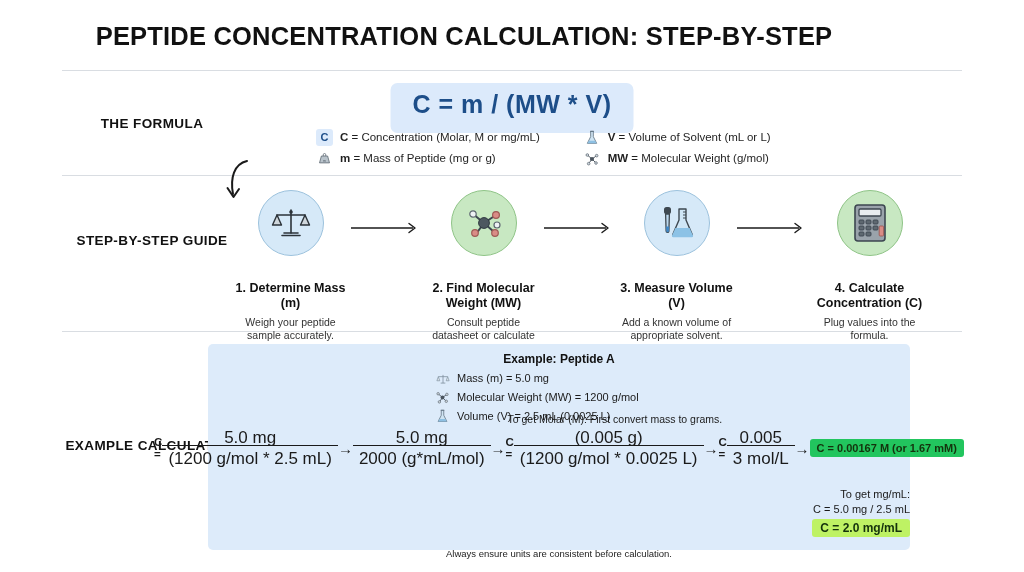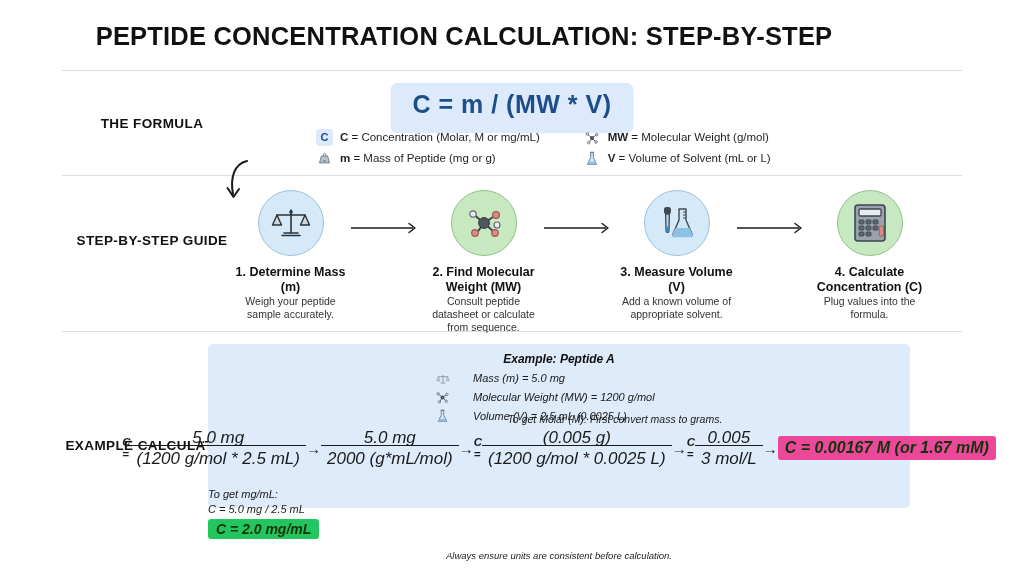--- a/index.html
+++ b/index.html
@@ -69,68 +69,67 @@
   .step { width: 148px; display: flex; flex-direction: column; align-items: center; }
   .step-circle {
     width: 66px; height: 66px; border-radius: 50%;
     display: flex; align-items: center; justify-content: center;
     margin-bottom: 9px;
   }
   .c-blue  { background: #d6e9f8; border: 1.6px solid #9cc2dd; }
   .c-green { background: #c8e8c2; border: 1.6px solid #8fc487; }
   .step-title {
     font-size: 12.5px; font-weight: bold; text-align: center;
-    line-height: 15px; color: #111111;
+    line-height: 15px; color: #111111; margin-top: 16px;
   }
   .step-desc {
-    font-size: 10.5px; text-align: center;
+    margin-top: 5px; font-size: 10.5px; text-align: center;
     line-height: 13px; color: #333333;
   }
   .arrow-gap { width: 72px; padding-top: 30px; flex: 0 0 72px; }
 
   
   .example-panel {
     position: absolute; top: 344px; left: 208px;
-    width: 702px; height: 164px;
+    width: 702px; height: 206px;
     background: #ddebfa; border-radius: 5px;
     padding-top: 8px;
-    font-style: italic;
   }
   .ex-title { text-align: center; font-size: 12px; font-weight: bold; color: #111; }
   .ex-givens {
     margin: 4px auto 0; width: 250px;
     display: flex; flex-direction: column; gap: 2px;
   }
-  .ex-given { display: flex; align-items: center; gap: 22px; font-size: 11px; line-height: 15px; color: #1a1a1a; white-space: nowrap; }
+  .ex-given { display: flex; align-items: center; gap: 6px; font-size: 11px; line-height: 15px; color: #1a1a1a; white-space: nowrap; }
 
   
   .chain {
     margin-top: 6px; display: flex; align-items: center;
     justify-content: center; position: relative;
   }
   .frac { display: inline-flex; flex-direction: column; align-items: center; font-size: 17px; color: #1a1a1a; }
   .frac .num { padding: 0 6px 1px; line-height: 13px; white-space: nowrap; }
   .frac .den { padding: 6px 6px 0; line-height: 13px; border-top: 1.2px solid #1a1a1a; white-space: nowrap; }
   .ceq { font-size: 11.5px; font-weight: bold; color: #1a1a1a; }
   .ar { font-size: 15px; color: #1a1a1a; line-height: 1; }
   .result-pill {
-    background: #ec4899; border-radius: 3px; padding: 3px 7px;
-    font-size: 16px; font-weight: bold; color: #14320c; white-space: nowrap;
+    background: #22c55e; border-radius: 3px; padding: 3px 7px;
+    font-size: 11px; font-weight: bold; color: #14320c; white-space: nowrap;
   }
   .note-above {
     position: absolute; top: -18px; left: 50%; transform: translateX(-24%);
     text-align: center; font-size: 10.5px; line-height: 13px; color: #1a1a1a; white-space: nowrap;
   }
 
-  .mgml { margin-top: 22px; text-align: left; }
+  .mgml { margin-top: 22px; text-align: right; padding-left: 41px; }
   .mgml .l { font-size: 11px; line-height: 15px; color: #1a1a1a; }
   .mgml .pill {
     display: inline-block; margin-top: 2px;
-    background: #22c55e; border-radius: 3px; padding: 2px 8px;
-    font-size: 14px; font-weight: bold; color: #14320c;
+    background: #bef264; border-radius: 3px; padding: 2px 8px;
+    font-size: 12px; font-weight: bold; color: #14320c;
   }
   .footnote { margin-top: 11px; text-align: center; font-size: 9.5px; color: #222; }
 </style>
 </head>
 <body>
 
 <div class="page">
 
   <div class="title">PEPTIDE CONCENTRATION CALCULATION: STEP-BY-STEP</div>
 
@@ -153,44 +152,44 @@
           <svg width="15" height="15" viewBox="0 0 24 24">
               <path d="M7 8h10l3 11H4z" fill="#b9c3cb" stroke="#56616b" stroke-width="1.2" stroke-linejoin="round"></path>
               <path d="M10 8V6a2 2 0 014 0v2" fill="none" stroke="#56616b" stroke-width="1.2"></path>
               <text x="12" y="17" font-size="6" text-anchor="middle" fill="#56616b">m</text>
             </svg>
         </span>
         <span><b>m</b><span> = Mass of Peptide (mg or g)</span></span>
       </div>
     </div>
     <div class="legend-col">
+      <div class="legend-item">
+        <span class="ic">
+          <svg width="14" height="16" viewBox="0 0 20 24">
+              <path d="M8 2h4v8l5 10H3l5-10z" fill="#cfe4f3" stroke="#5b6d7c" stroke-width="1.2" stroke-linejoin="round"></path>
+              <path d="M7 2h6" stroke="#5b6d7c" stroke-width="1.2"></path>
+              <path d="M5.6 16h8.8l2.6 4H3z" fill="#8dc0e3"></path>
+            </svg>
+        </span>
+        <span><b>V</b><span> = Volume of Solvent (mL or L)</span></span>
+      </div>
       <div class="legend-item">
         <span class="ic">
           <svg width="16" height="16" viewBox="0 0 24 24">
               <g stroke="#3c4650" stroke-width="1.3">
                 <path d="M12 12L5 6M12 12l7-5M12 12l-5 7M12 12l6 6"></path>
               </g>
               <circle cx="12" cy="12" r="3.1" fill="#4a545e"></circle>
               <circle cx="5" cy="6" r="2" fill="#cfd7de" stroke="#57626c" stroke-width="1"></circle>
               <circle cx="19" cy="7" r="2" fill="#cfd7de" stroke="#57626c" stroke-width="1"></circle>
               <circle cx="7" cy="19" r="2" fill="#cfd7de" stroke="#57626c" stroke-width="1"></circle>
               <circle cx="18" cy="18" r="2" fill="#cfd7de" stroke="#57626c" stroke-width="1"></circle>
             </svg>
         </span>
         <span><b>MW</b><span> = Molecular Weight (g/mol)</span></span>
-      </div>
-      <div class="legend-item">
-        <span class="ic">
-          <svg width="14" height="16" viewBox="0 0 20 24">
-              <path d="M8 2h4v8l5 10H3l5-10z" fill="#cfe4f3" stroke="#5b6d7c" stroke-width="1.2" stroke-linejoin="round"></path>
-              <path d="M7 2h6" stroke="#5b6d7c" stroke-width="1.2"></path>
-              <path d="M5.6 16h8.8l2.6 4H3z" fill="#8dc0e3"></path>
-            </svg>
-        </span>
-        <span><b>V</b><span> = Volume of Solvent (mL or L)</span></span>
       </div>
     </div>
   </div>
 
   <div class="sec-label sec-label-guide">
     <span>STEP-BY-STEP GUIDE</span>
   </div>
 
   <div class="curve-arrow">
     <svg width="46" height="48" viewBox="0 0 46 48">

